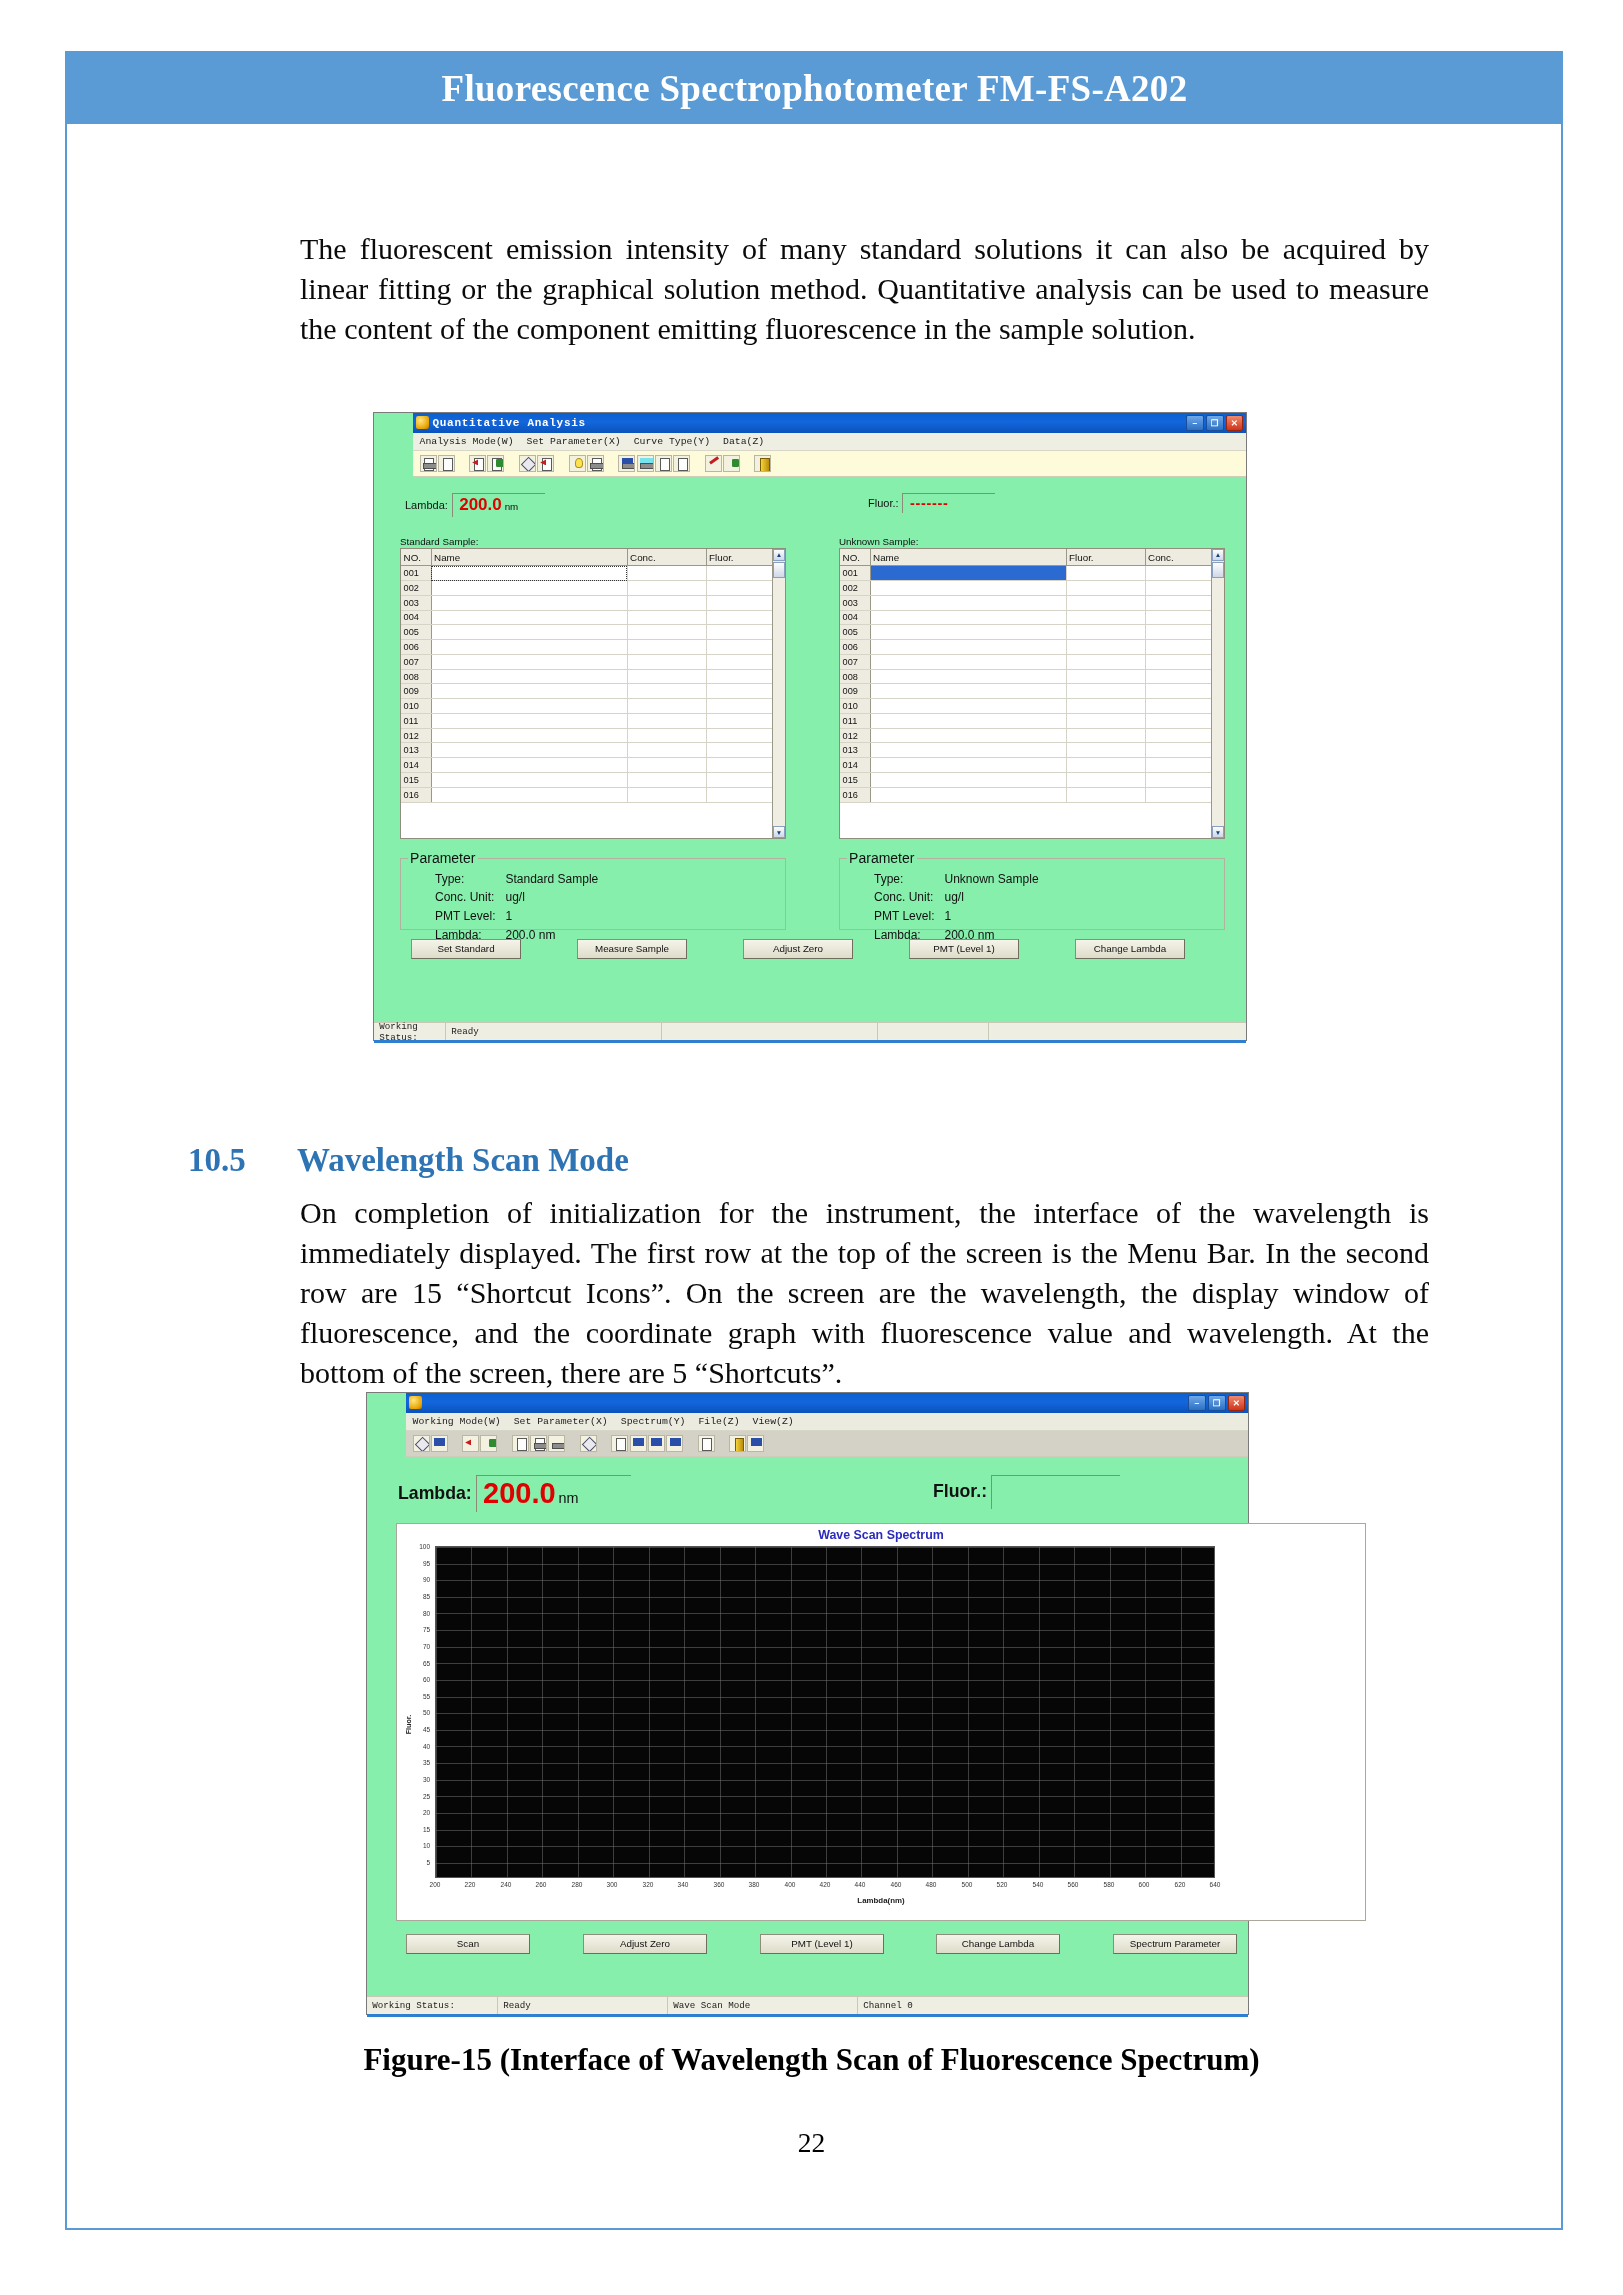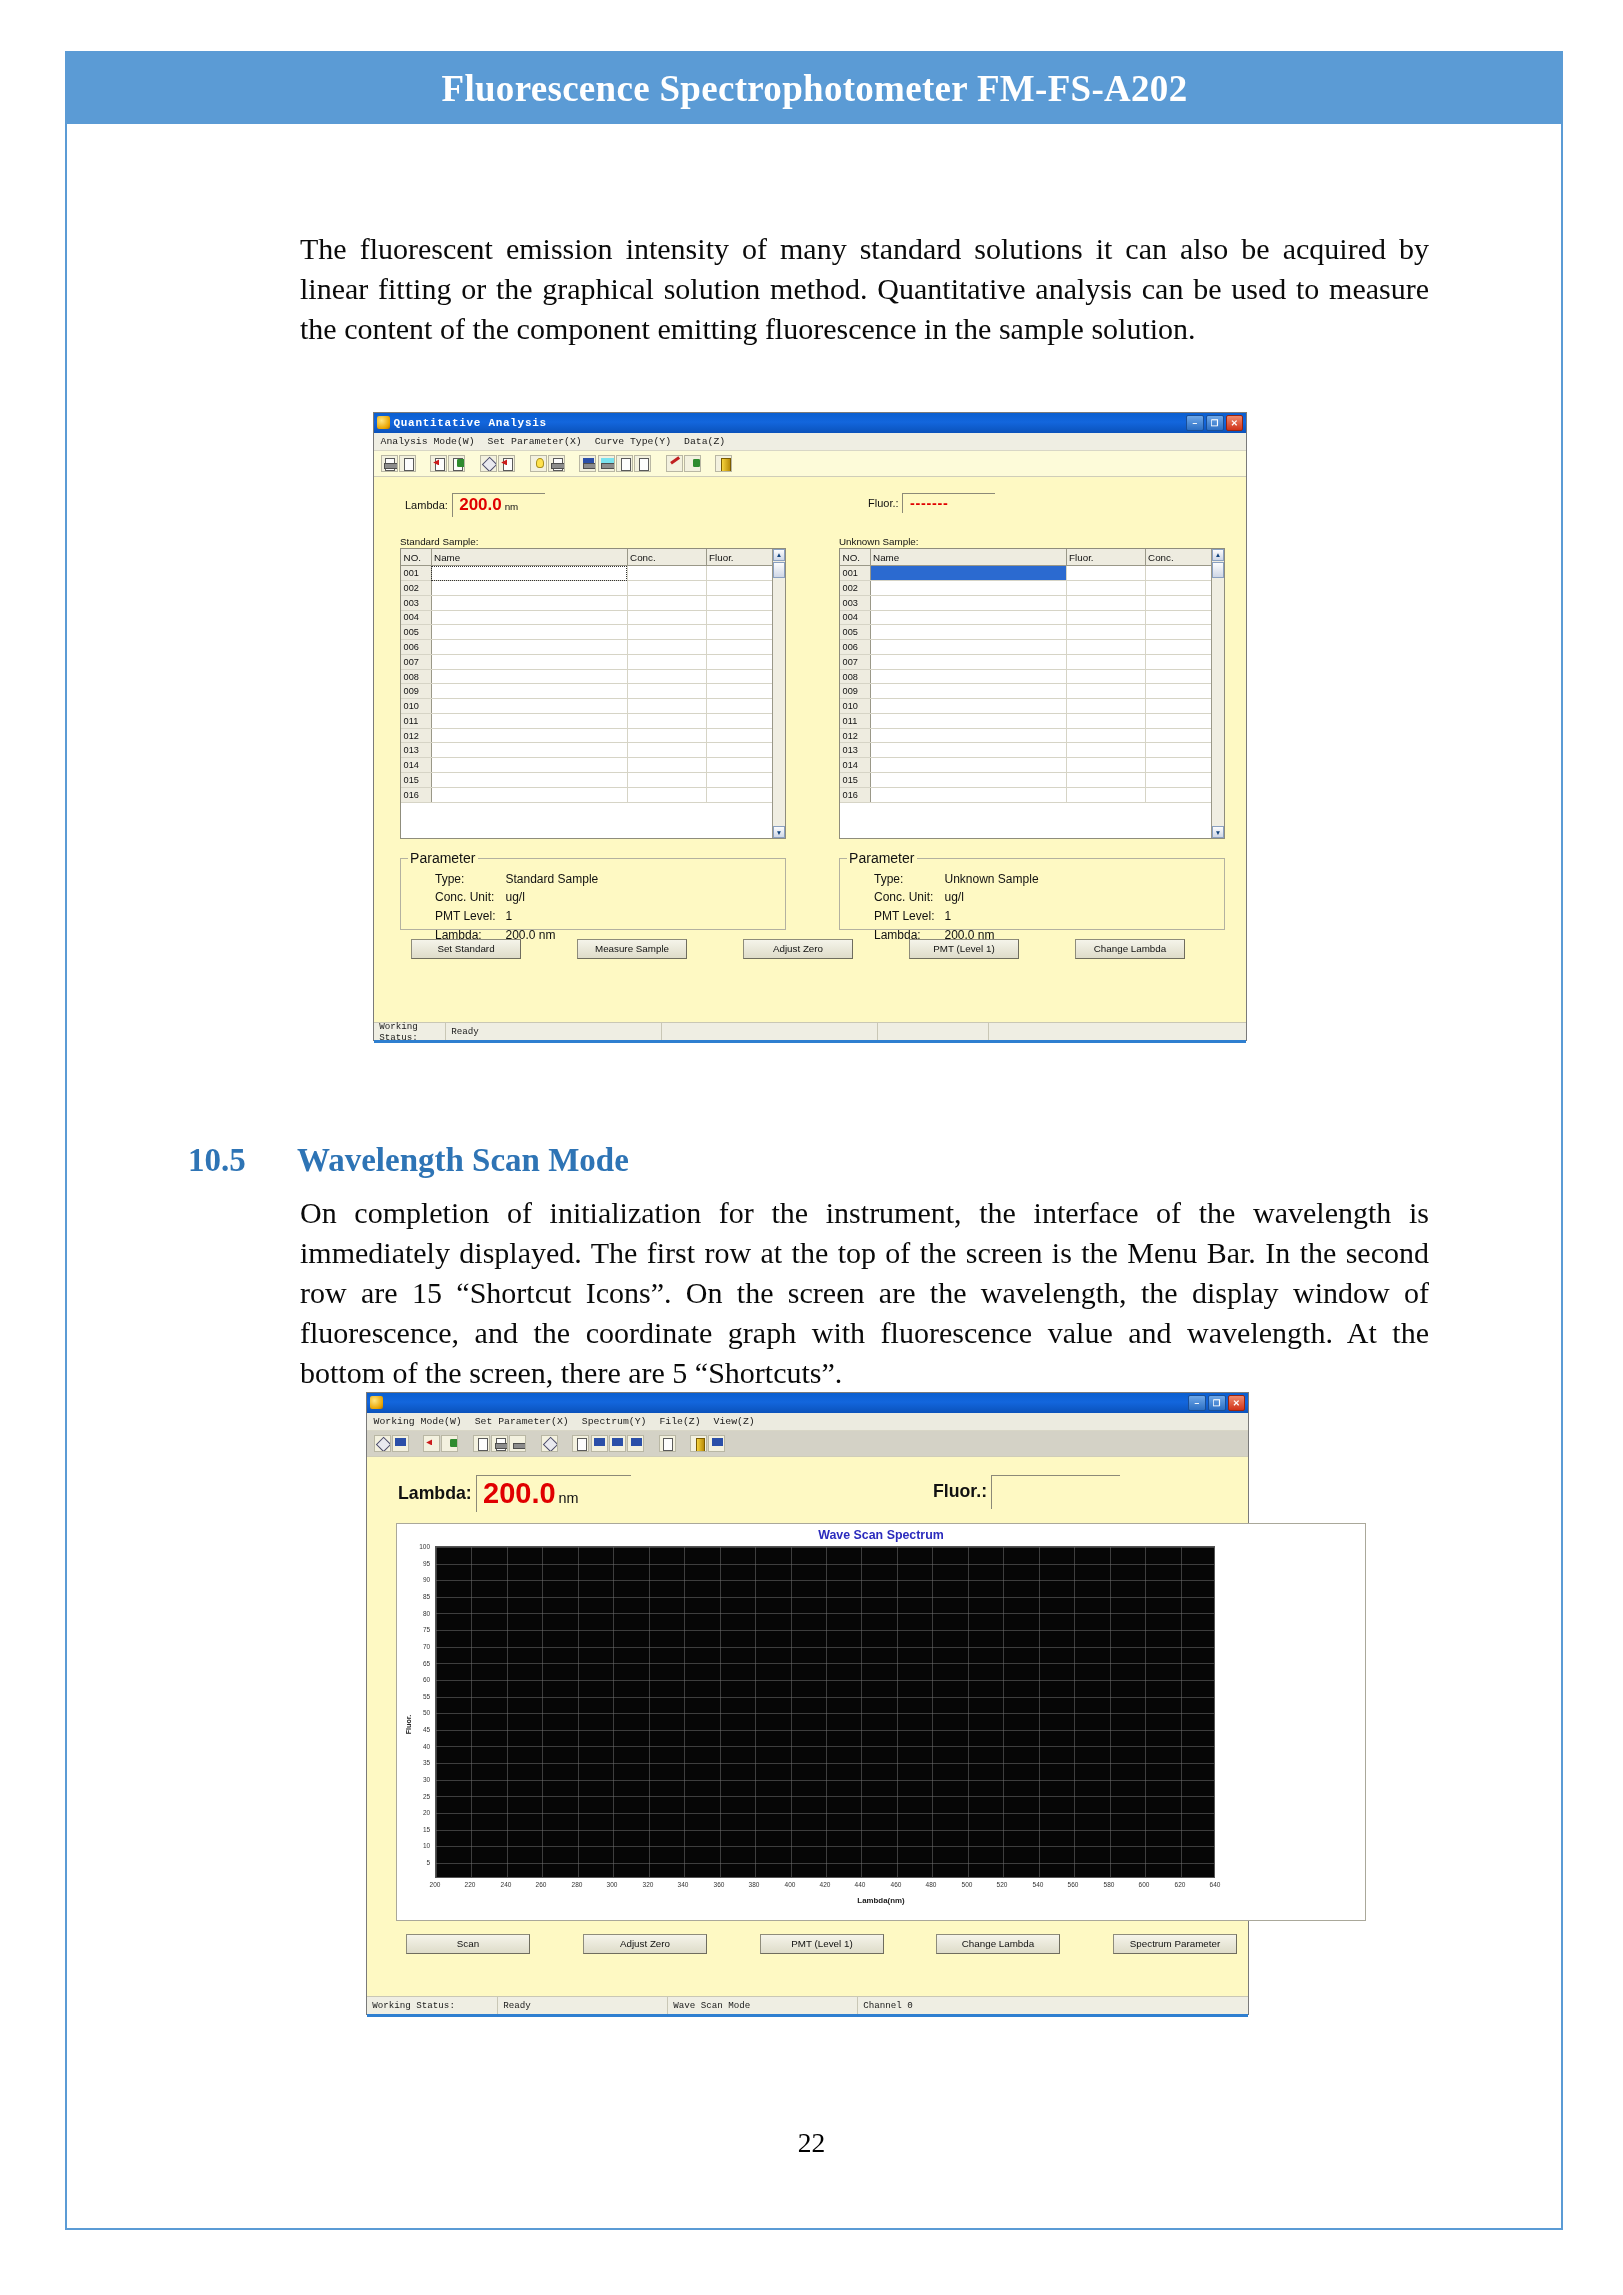--- a/index.html
+++ b/index.html
@@ -44,24 +44,25 @@
   }
   .sec-num{width:80px;}
   .page-num{
     position:absolute;left:0;top:2127px;width:1623px;text-align:center;
     font-size:27.5px;color:#000;font-family:"Liberation Serif", serif;
   }
 
   
   .win{
     position:absolute;
-    background:#fef9c3;
+    background:#86efac;
     border:0.7px solid #7a7a7a;
     box-sizing:border-box;
     font-family:"Liberation Sans", sans-serif;
+    padding-left:39px;
   }
   .titlebar{
     height:19.6px;
     background:linear-gradient(to bottom,#0a5fd0 0%,#1366dd 45%,#0a52bb 100%);
     display:flex;align-items:center;padding:0 2.6px;
     color:#fff;font-size:11px;font-weight:bold;
     font-family:"Liberation Mono", monospace;
     letter-spacing:0.7px;
   }
   .titlebar .app-ico{
@@ -806,16 +807,17 @@
 
     <div class="statusbar">
       <span class="sb-cell" style="width:131px;">Working Status:</span>
       <span class="sb-cell" style="width:170px;">Ready</span>
       <span class="sb-cell" style="width:190px;">Wave Scan Mode</span>
       <span class="sb-cell" style="flex:1;border-right:none;">Channel 0</span>
     </div>
     <div class="win-bottom-accent"></div>
   </div>
 
+  <div class="caption" style="position:absolute;left:0;top:2042px;width:1623px;">Figure-15 (Interface of Wavelength Scan of Fluorescence Spectrum)</div>
 
   <div class="page-num">22</div>
 </div>
 
 
 </body></html>

